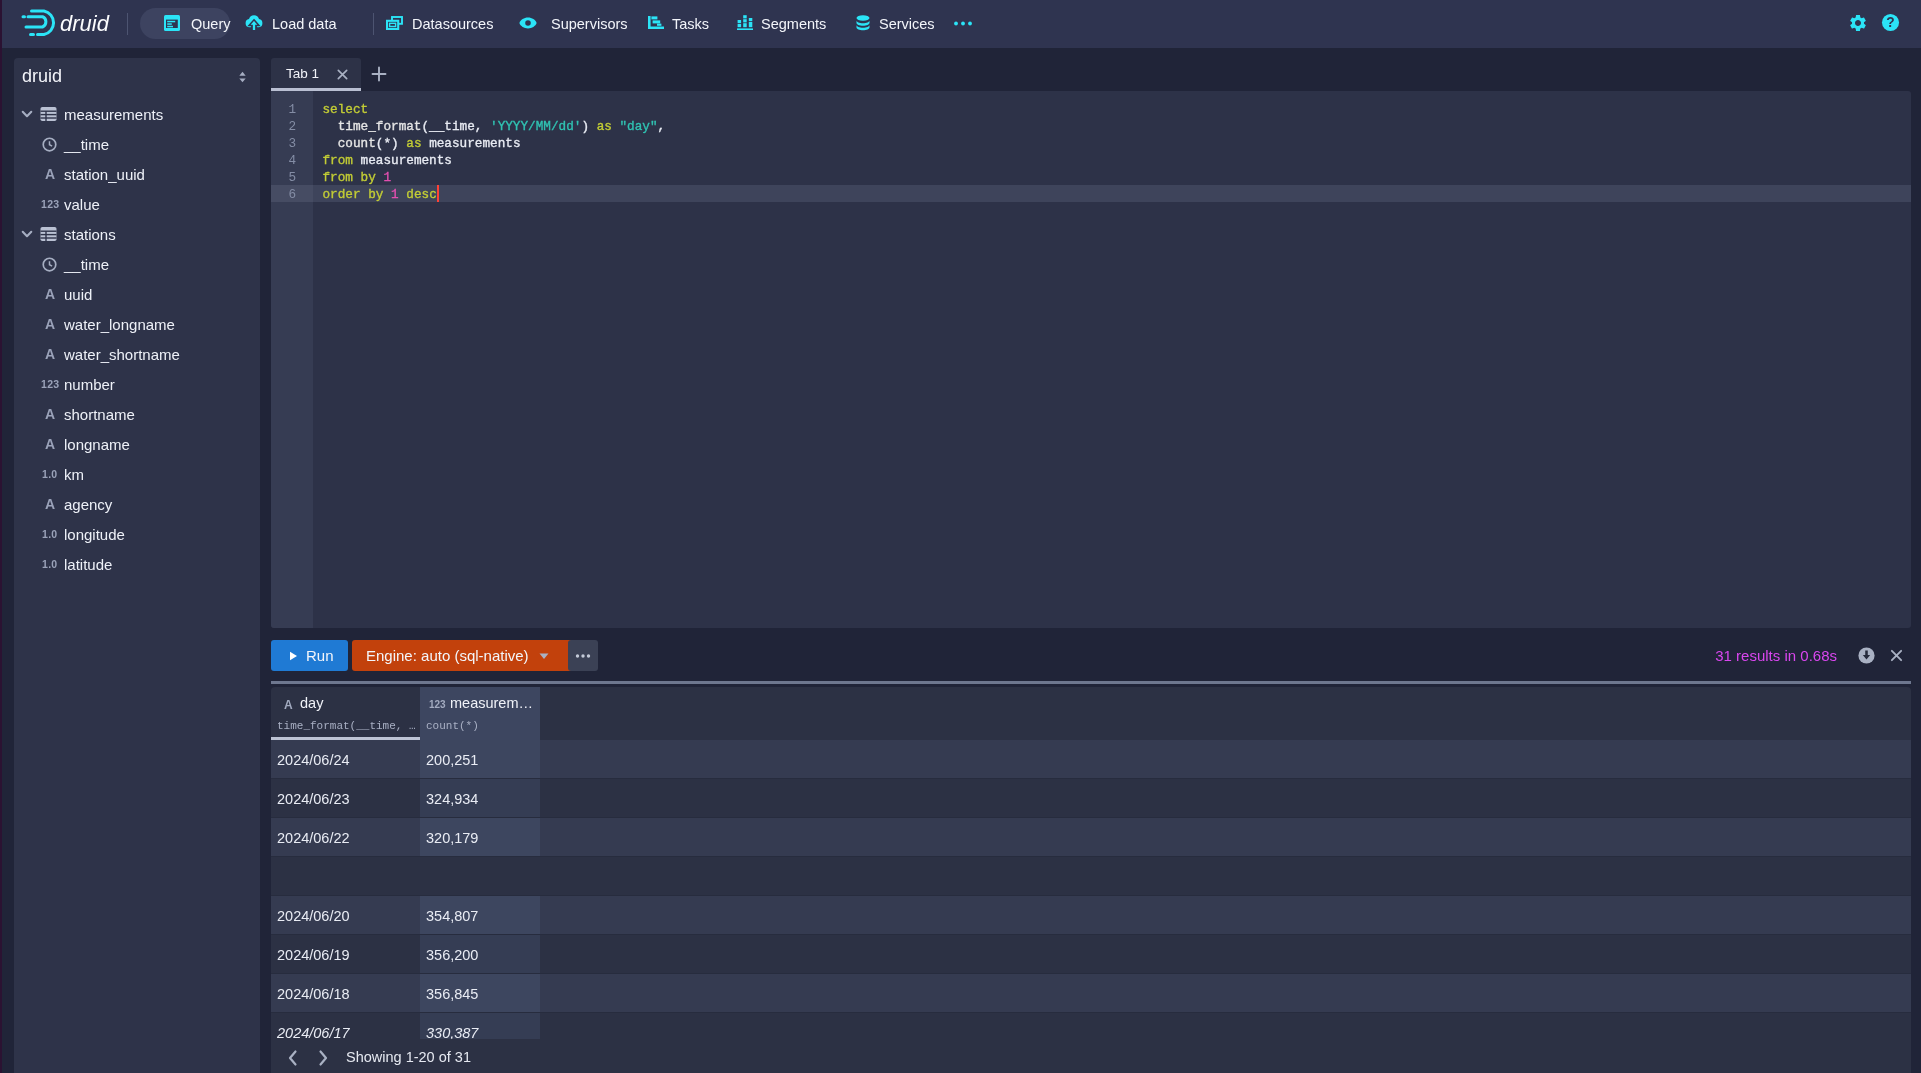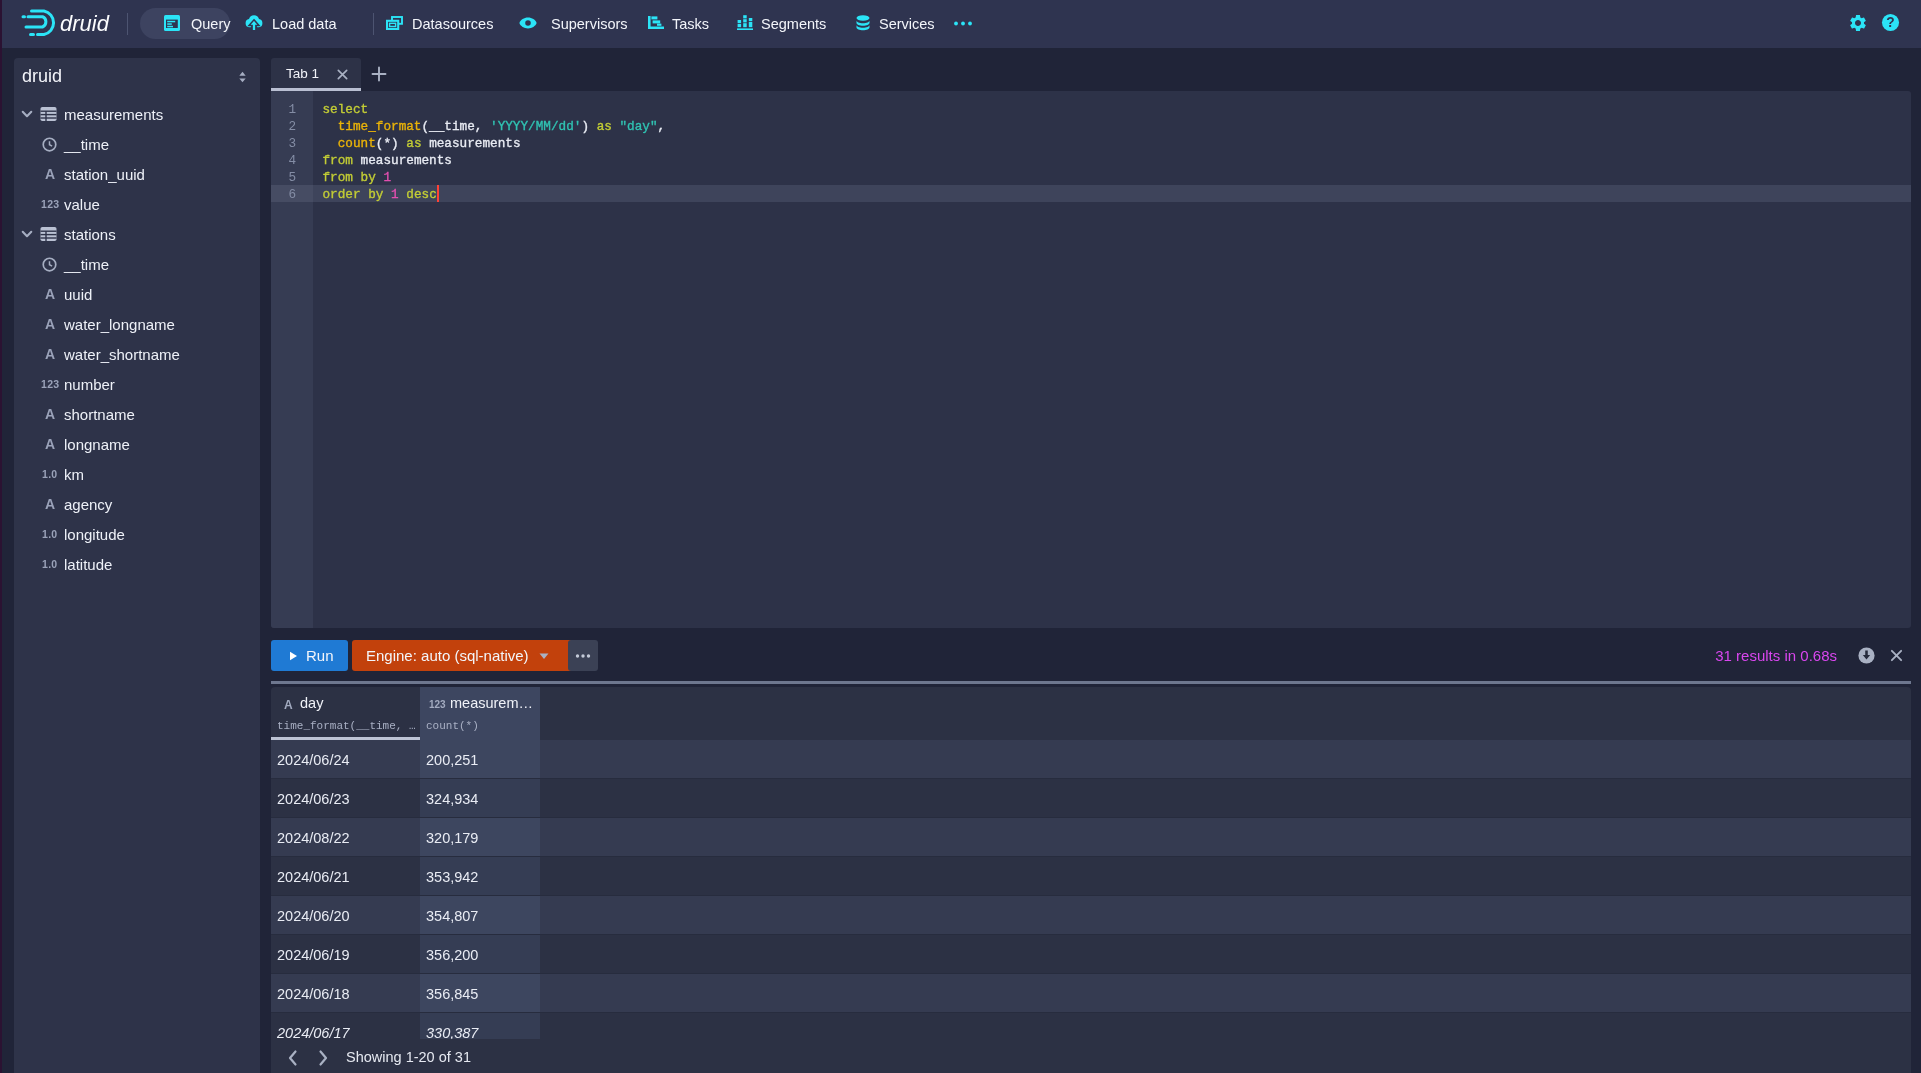--- a/index.html
+++ b/index.html
@@ -23,21 +23,21 @@
 
 #tab1 { position:absolute; left:271px; top:58px; width:90px; height:33px; background:#2d3247; border-radius:3px 3px 0 0; color:#f2f4fa; font-size:13.5px; }
 #tabline { position:absolute; left:271px; top:88px; width:90px; height:3px; background:#b9bfd2; }
 
 #editor { position:absolute; left:271px; top:91px; width:1640px; height:537px; background:#2d3248; border-radius:0 3px 3px 3px; overflow:hidden; }
 #gutter { position:absolute; left:0; top:0; width:42px; height:537px; background:#363c53; }
 #activeline { position:absolute; left:42px; top:94px; width:1598px; height:17px; background:#3e445b; }
 #activegut { position:absolute; left:0; top:94px; width:42px; height:17px; background:#464c63; }
 .lnum { position:absolute; left:0; width:25px; text-align:right; font-family:"Liberation Mono", monospace; font-size:12.7px; color:#848da5; line-height:17px; }
 .cline { position:absolute; left:51.5px; font-family:"Liberation Mono", monospace; font-size:12.7px; line-height:17px; white-space:pre; color:#e8ebf3; -webkit-text-stroke:0.35px currentColor; }
-.kw { color:#c3cd35; } .fn { color:#eab308; } .st { color:#30c2b2; } .nb { color:#e24fb0; }
+.kw { color:#c3cd35; } .fn { color:#e5e5e5; } .st { color:#30c2b2; } .nb { color:#e24fb0; }
 #cursor { position:absolute; left:166px; top:94px; width:2px; height:17px; background:#ff4136; }
 
 .btn { position:absolute; top:640px; height:31px; border-radius:3px; display:flex; align-items:center; color:#f3f5fa; font-size:15px; }
 #runbtn { left:271px; width:77px; background:#1f7ad4; }
 #enginebtn { left:352px; width:241px; background:#c2410c; }
 #dotsbtn { left:568px; width:30px; background:#3b4155; justify-content:center; }
 #resinfo { position:absolute; top:640px; height:31px; right:18px; display:flex; align-items:center; color:#d946ef; font-size:15px; }
 #runsep { position:absolute; left:271px; top:681px; width:1640px; height:3px; background:#6e778f; }
 
 #results { position:absolute; left:271px; top:687px; width:1640px; height:352px; background:#2c3144; border-radius:4px 4px 0 0; overflow:hidden; font-size:14.5px; }
@@ -332,27 +332,22 @@
       <div class="cell1">2024/06/24</div>
       <div class="cell2">200,251</div>
     </div>
   <div class="row" style="top:92px;">
       <div class="c2bg"></div>
       <div class="cell1">2024/06/23</div>
       <div class="cell2">324,934</div>
     </div>
   <div class="row odd" style="top:131px;">
       <div class="c2bg"></div>
-      <div class="cell1">2024/08/22</div>
+      <div class="cell1">2024/06/22</div>
       <div class="cell2">320,179</div>
-    </div>
-  <div class="row" style="top:170px;">
-      <div class="c2bg"></div>
-      <div class="cell1">2024/06/21</div>
-      <div class="cell2">353,942</div>
     </div>
   <div class="row odd" style="top:209px;">
       <div class="c2bg"></div>
       <div class="cell1">2024/06/20</div>
       <div class="cell2">354,807</div>
     </div>
   <div class="row" style="top:248px;">
       <div class="c2bg"></div>
       <div class="cell1">2024/06/19</div>
       <div class="cell2">356,200</div>

